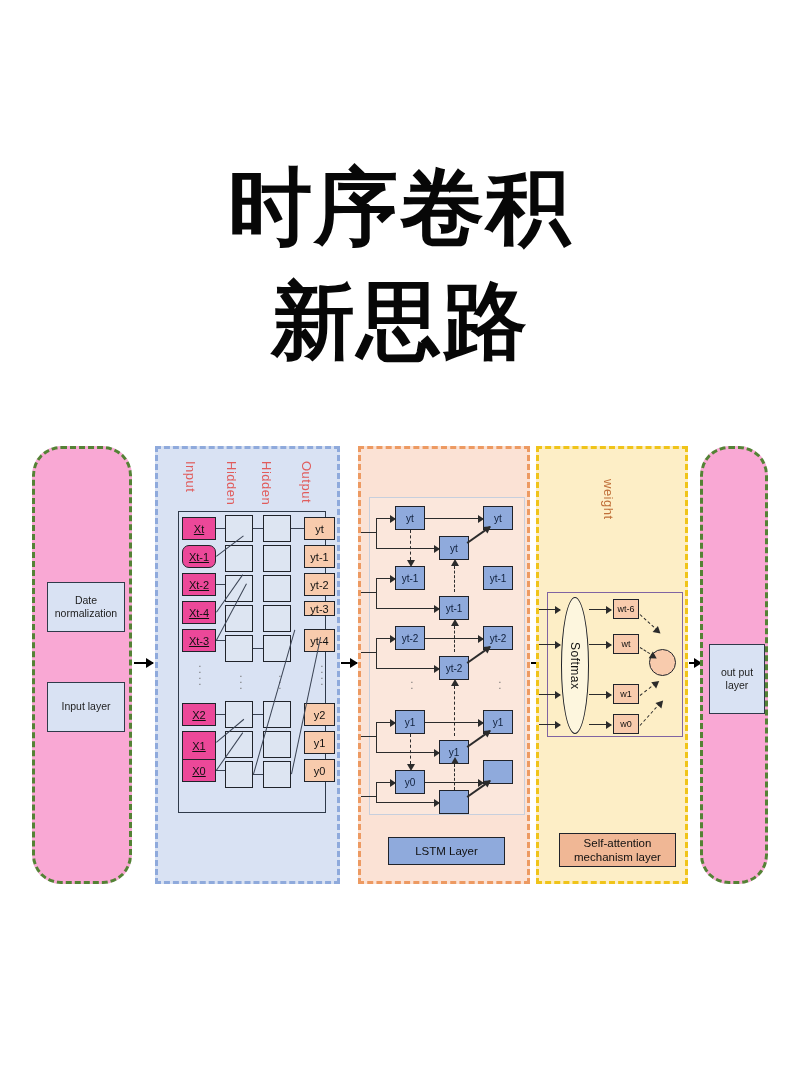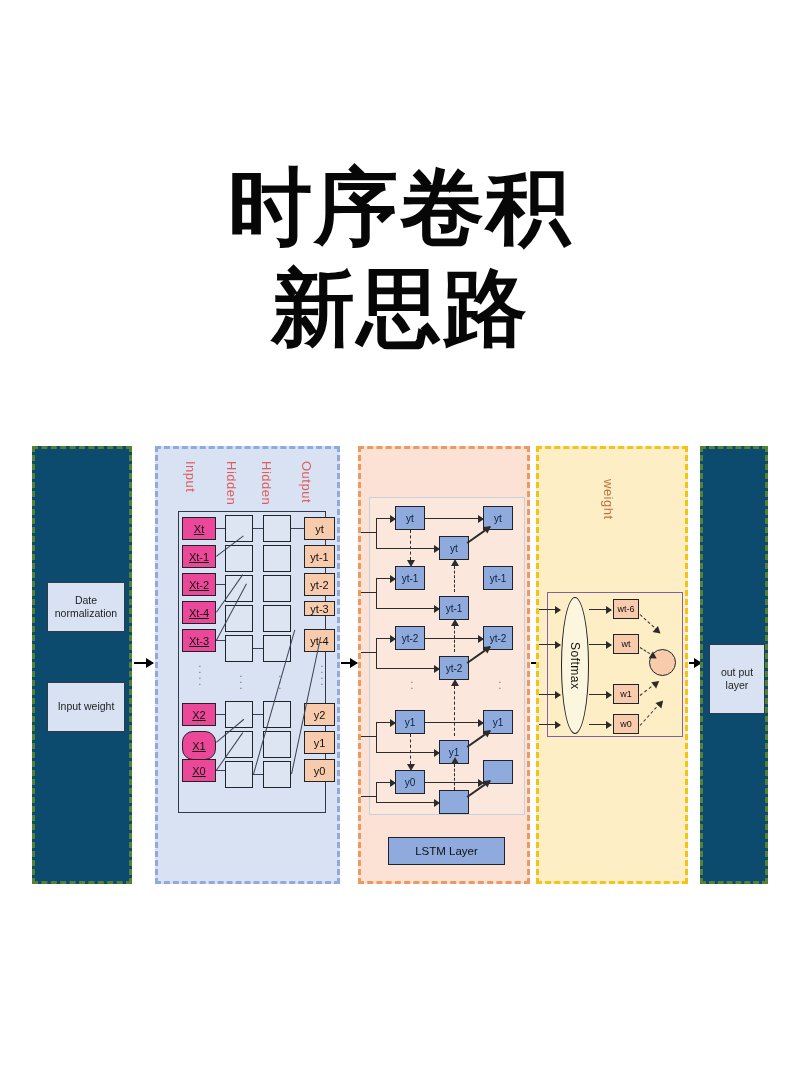--- a/index.html
+++ b/index.html
@@ -15,32 +15,32 @@
   .title-block {
     position: absolute; top: 160px; left: 0; width: 800px;
     text-align: center;
     font-family: "DejaVu Sans", "Liberation Sans", sans-serif;
     font-weight: 900;
     color: #070707;
     letter-spacing: 2px;
     line-height: 1.12;
   }
   .title-line1 { font-size: 84px; font-weight: 900; }
-  .title-line2 { font-size: 84px; font-weight: 900; margin-top: 7px; }
+  .title-line2 { font-size: 84px; font-weight: 900; margin-top: 20px; }
 
   
   .diagram { position: absolute; top: 446px; left: 0; width: 800px; height: 438px; }
 
   .panel {
     position: absolute;
     top: 0; height: 438px;
     border-style: dashed;
     border-width: 3px;
   }
-  .panel-green { background: #0c4a6e; border-color: #548235; }
+  .panel-green { background: #f9a8d4; border-color: #548235; border-radius: 29px; }
   .panel-blue  { background: #d9e2f3; border-color: #8faadc; }
   .panel-peach { background: #fbe2d5; border-color: #ed9a62; }
   .panel-yellow{ background: #fdeec6; border-color: #f0c419; }
 
   #panel-input   { left: 32px;  width: 100px; }
   #panel-tcn     { left: 155px; width: 185px; }
   #panel-lstm    { left: 358px; width: 172px; }
   #panel-attn    { left: 536px; width: 152px; }
   #panel-output  { left: 700px; width: 68px;  }
 
@@ -207,42 +207,42 @@
     <div class="title-line2">新思路</div>
   </div>
 
   <div class="diagram">
 
     <div class="panel panel-green" id="panel-input">
       <div class="lightbox" id="box-date-norm">
         <span>Date<br>normalization</span>
       </div>
       <div class="lightbox" id="box-input-layer">
-        <span>Input weight</span>
+        <span>Input layer</span>
       </div>
     </div>
 
     <div class="arrow-h" id="arrow-1"></div>
 
     <div class="panel panel-blue" id="panel-tcn">
       <div class="vlabel" style="left:25px; top:12px;">Input</div>
       <div class="vlabel" style="left:66px; top:12px;">Hidden</div>
       <div class="vlabel" style="left:101px; top:12px;">Hidden</div>
       <div class="vlabel" style="left:141px; top:12px;">Output</div>
 
       <div class="tcn-frame"></div>
 
       <div class="tcn-cell cell-x" style="left:24px; top:68px;  width:34px; height:23px;">Xt</div>
-      <div class="tcn-cell cell-x" style="left:24px; top:96px;  width:34px; height:23px;">Xt-1</div>
+      <div class="tcn-cell cell-x" style="left:24px; top:96px;  width:34px; height:23px;border-radius:7px;">Xt-1</div>
       <div class="tcn-cell cell-x" style="left:24px; top:124px; width:34px; height:23px;">Xt-2</div>
       <div class="tcn-cell cell-x" style="left:24px; top:152px; width:34px; height:23px;">Xt-4</div>
       <div class="tcn-cell cell-x" style="left:24px; top:180px; width:34px; height:23px;">Xt-3</div>
       <div class="dots-v" style="left:33px; top:212px; width:18px;">.<br>.<br>.<br>.</div>
       <div class="tcn-cell cell-x" style="left:24px; top:254px; width:34px; height:23px;">X2</div>
-      <div class="tcn-cell cell-x" style="left:24px; top:282px; width:34px; height:29px;border-radius:11px;">X1</div>
+      <div class="tcn-cell cell-x" style="left:24px; top:282px; width:34px; height:29px;">X1</div>
       <div class="tcn-cell cell-x" style="left:24px; top:310px; width:34px; height:23px;">X0</div>
 
       <div class="tcn-cell cell-h" style="left:67px; top:66px;  width:28px; height:27px;"></div>
       <div class="tcn-cell cell-h" style="left:67px; top:96px;  width:28px; height:27px;"></div>
       <div class="tcn-cell cell-h" style="left:67px; top:126px; width:28px; height:27px;"></div>
       <div class="tcn-cell cell-h" style="left:67px; top:156px; width:28px; height:27px;"></div>
       <div class="tcn-cell cell-h" style="left:67px; top:186px; width:28px; height:27px;"></div>
       <div class="dots-v" style="left:74px; top:222px; width:18px;">.<br>.<br>.</div>
       <div class="tcn-cell cell-h" style="left:67px; top:252px; width:28px; height:27px;"></div>
       <div class="tcn-cell cell-h" style="left:67px; top:282px; width:28px; height:27px;"></div>
@@ -391,20 +391,21 @@
       <div class="w-cell" style="left:74px; top:235px;">w1</div>
       <div class="w-cell" style="left:74px; top:265px;">w0</div>
 
       <div class="sum-node"></div>
 
       <div class="dash-diag" style="left:101px; top:165px; width:24px; transform:rotate(42deg);"></div>
       <div class="dash-diag" style="left:101px; top:198px; width:16px; transform:rotate(32deg);"></div>
       <div class="dash-diag" style="left:101px; top:246px; width:20px; transform:rotate(-38deg);"></div>
       <div class="dash-diag" style="left:101px; top:276px; width:30px; transform:rotate(-48deg);"></div>
 
+      <div class="bottom-label" id="label-attn">Self-attention<br>mechanism layer</div>
     </div>
 
     <div class="arrow-h" id="arrow-4"></div>
 
     <div class="panel panel-green" id="panel-output">
       <div class="lightbox" id="box-output-layer">
         <span>out put<br>layer</span>
       </div>
     </div>
 

